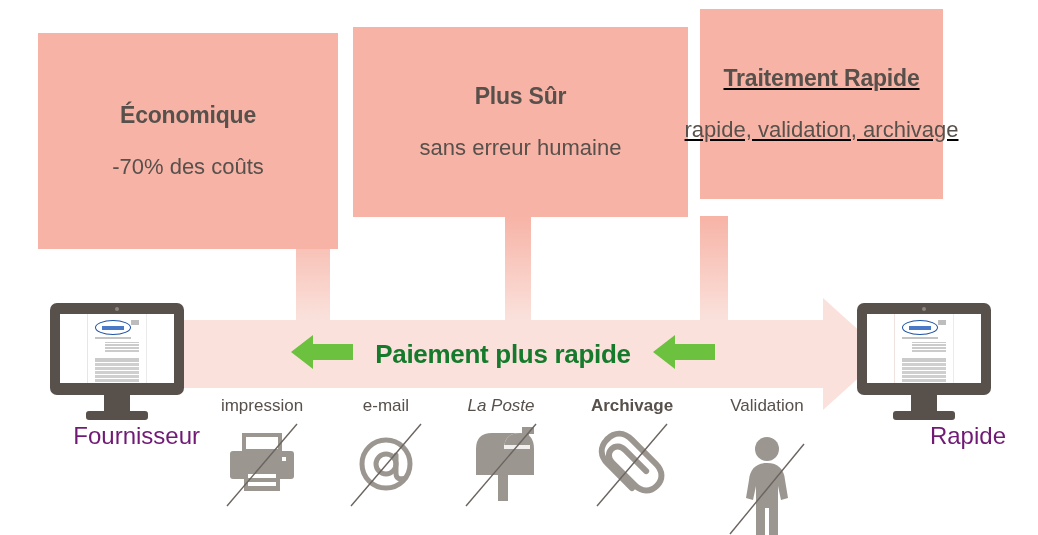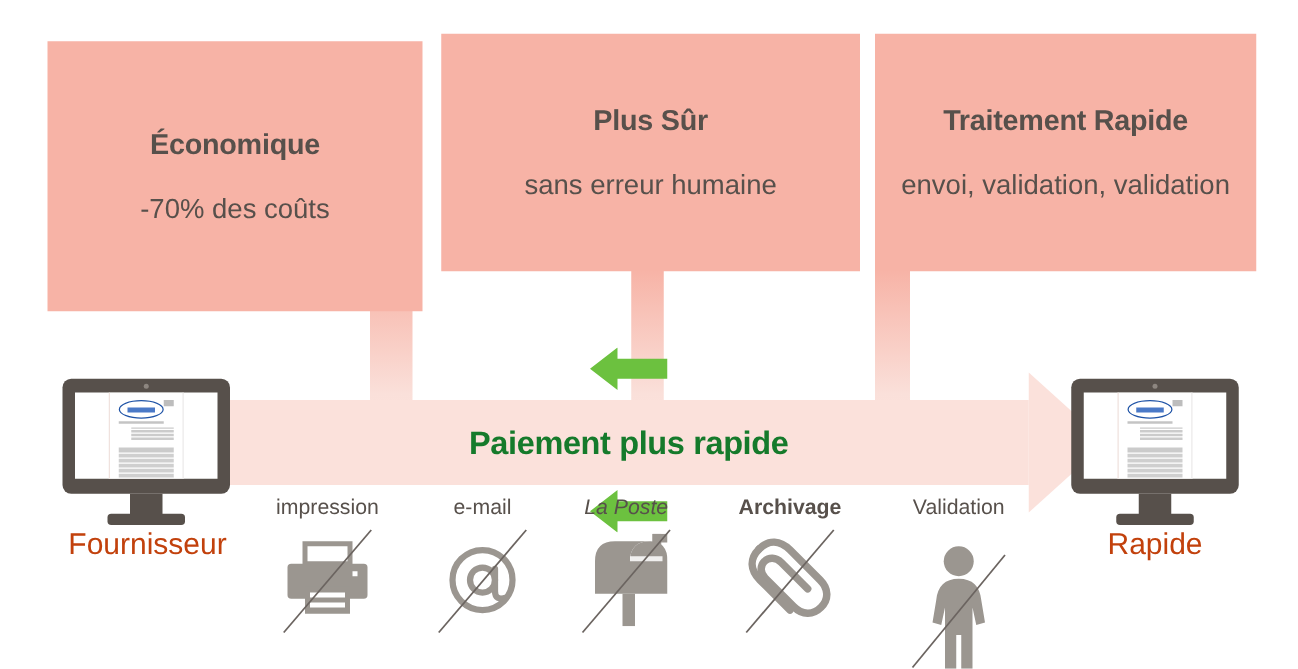--- a/index.html
+++ b/index.html
@@ -67,21 +67,20 @@
     border-left: 62px solid #fbe1db;
   }
 
   
   .payment-row {
     position: absolute;
     display: flex;
     align-items: center;
     justify-content: center;
     gap: 22px;
-    flex-direction: column;
   }
   .payment-text {
     font-size: 26px;
     font-weight: bold;
     color: #157a2b;
     white-space: nowrap;
     letter-spacing: -0.3px;
   }
 
   
@@ -128,23 +127,23 @@
   .monitor-base {
     position: absolute;
     left: 50%;
     transform: translateX(-50%);
     background: #57504b;
     border-radius: 3px;
   }
   .endpoint-label {
     position: absolute;
     font-size: 24px;
-    color: #c2410c;
+    color: #701a75;
     white-space: nowrap;
-    text-align: center;
+    text-align: right;
   }
 
   
   .invoice {
     width: 52%;
     height: 100%;
     background: #ffffff;
     border-left: 1px solid #f0e2de;
     border-right: 1px solid #eceaea;
     box-sizing: border-box;
@@ -210,23 +209,23 @@
   <div class="benefit-box" style="left:38px; top:33px; width:300px; height:216px;">
     <div class="benefit-title">Économique</div>
     <div class="benefit-sub">-70% des coûts</div>
   </div>
 
   <div class="benefit-box" style="left:353px; top:27px; width:335px; height:190px;">
     <div class="benefit-title">Plus Sûr</div>
     <div class="benefit-sub">sans erreur humaine</div>
   </div>
 
-  <div class="benefit-box" style="left:700px; top:27px; width:305px; height:190px;">
+  <div class="benefit-box" style="left:700px; top:9px; width:243px; height:190px;text-decoration:underline;">
     <div class="benefit-title">Traitement Rapide</div>
-    <div class="benefit-sub">envoi, validation, validation</div>
+    <div class="benefit-sub">rapide, validation, archivage</div>
   </div>
 
   <div class="band-shaft" style="left:163px; top:320px; width:660px; height:68px;"></div>
   <div class="band-head" style="left:823px; top:298px;"></div>
 
   <div class="payment-row" style="left:268px; top:332px; width:470px; height:44px;">
     <span>
       <svg width="62" height="34" viewBox="0 0 62 34" aria-hidden="true">
         <path d="M22 0 L0 17 L22 34 L22 25 L62 25 L62 9 L22 9 Z" fill="#6cc13f"></path>
       </svg>

